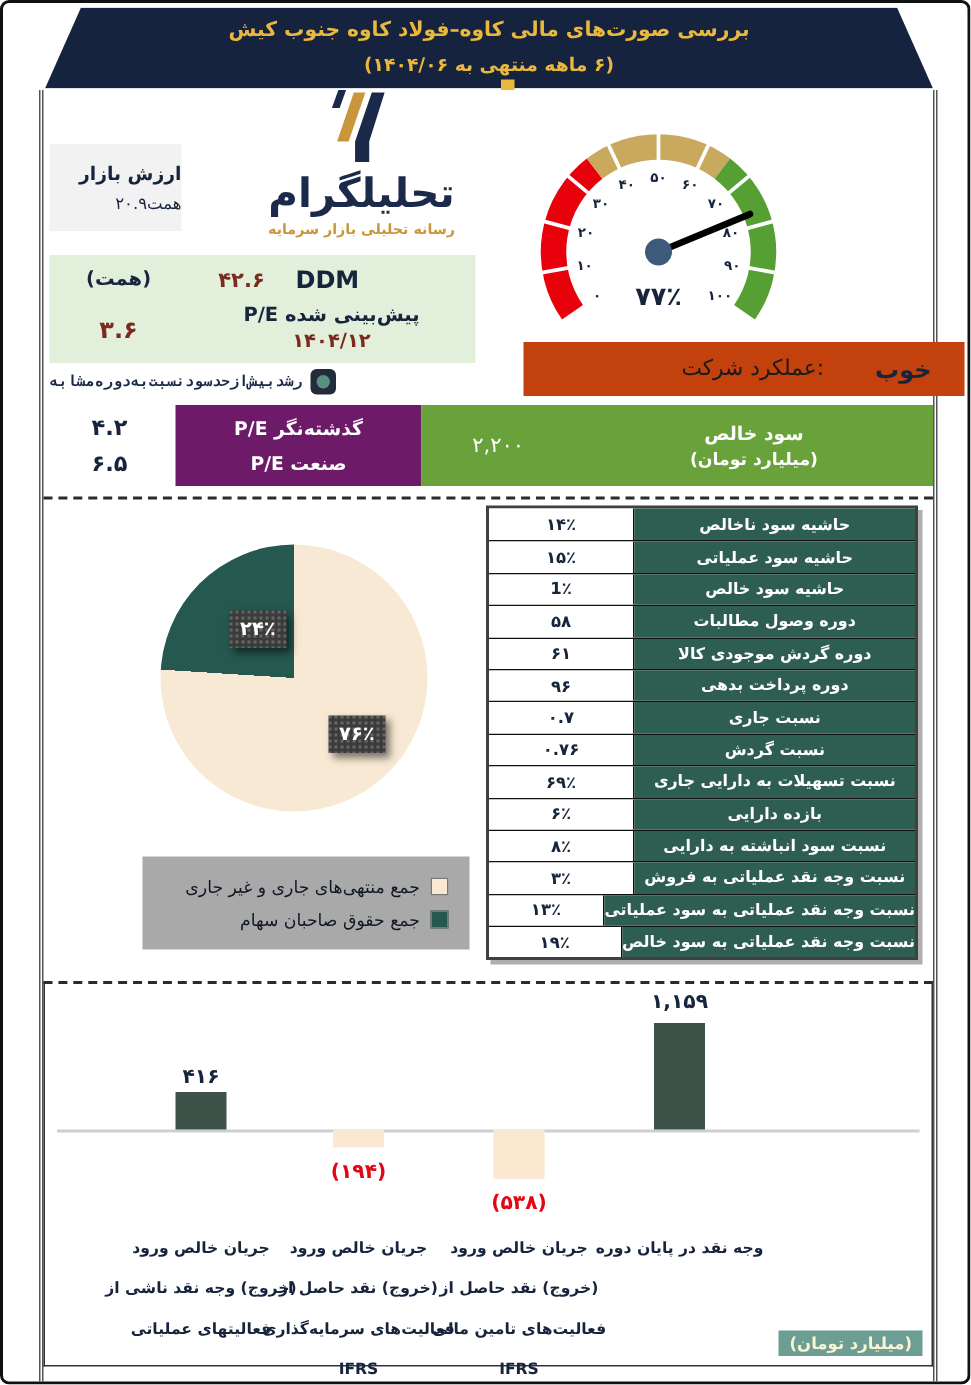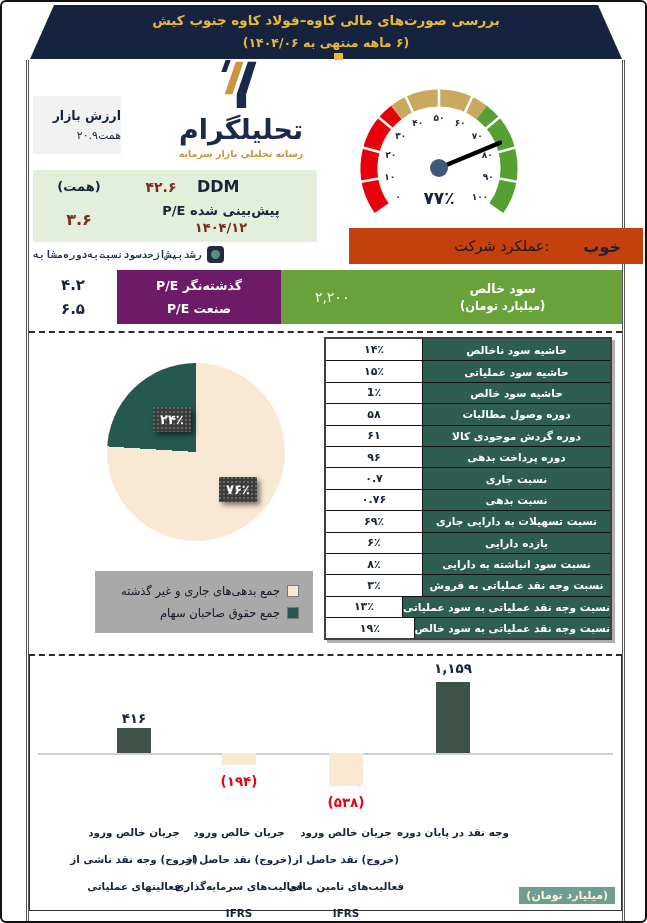--- a/index.html
+++ b/index.html
@@ -219,21 +219,21 @@
     <div class="sep"></div>
 
     <section class="s2">
       <div class="pie" id="pie" style="background: conic-gradient(rgb(248, 233, 212) 0deg, rgb(248, 233, 212) 76%, rgb(37, 88, 79) 76%, rgb(37, 88, 79) 100%);">
         <div class="pie-lab lab-minor" id="pie-label-minor">۲۴٪</div>
         <div class="pie-lab lab-major" id="pie-label-major">۷۶٪</div>
       </div>
       <div class="legend" id="legend">
           <div class="lgrow">
          <span class="lgsw" style="background:#f8e9d4"></span>
-         <span class="lgt">جمع بدهی‌های جاری و غیر گذشته</span>
+         <span class="lgt">جمع منتهی‌های جاری و غیر جاری</span>
        </div>
           <div class="lgrow">
          <span class="lgsw" style="background:#25584f"></span>
          <span class="lgt">جمع حقوق صاحبان سهام</span>
        </div>
         </div>
       <div class="rtable" id="rtable">
           <div class="trow">
          <div class="tval" dir="ltr">۱۴٪</div>
          <div class="tlab">حاشیه سود ناخالص</div>
@@ -257,21 +257,21 @@
           <div class="trow">
          <div class="tval" dir="ltr">۹۶</div>
          <div class="tlab">دوره  پرداخت بدهی</div>
        </div>
           <div class="trow">
          <div class="tval" dir="ltr">۰.۷</div>
          <div class="tlab">نسبت جاری</div>
        </div>
           <div class="trow">
          <div class="tval" dir="ltr">۰.۷۶</div>
-         <div class="tlab">نسبت بدهی</div>
+         <div class="tlab">نسبت گردش</div>
        </div>
           <div class="trow">
          <div class="tval" dir="ltr">۶۹٪</div>
          <div class="tlab">نسبت تسهیلات به دارایی جاری</div>
        </div>
           <div class="trow">
          <div class="tval" dir="ltr">۶٪</div>
          <div class="tlab">بازده دارایی</div>
        </div>
           <div class="trow">

